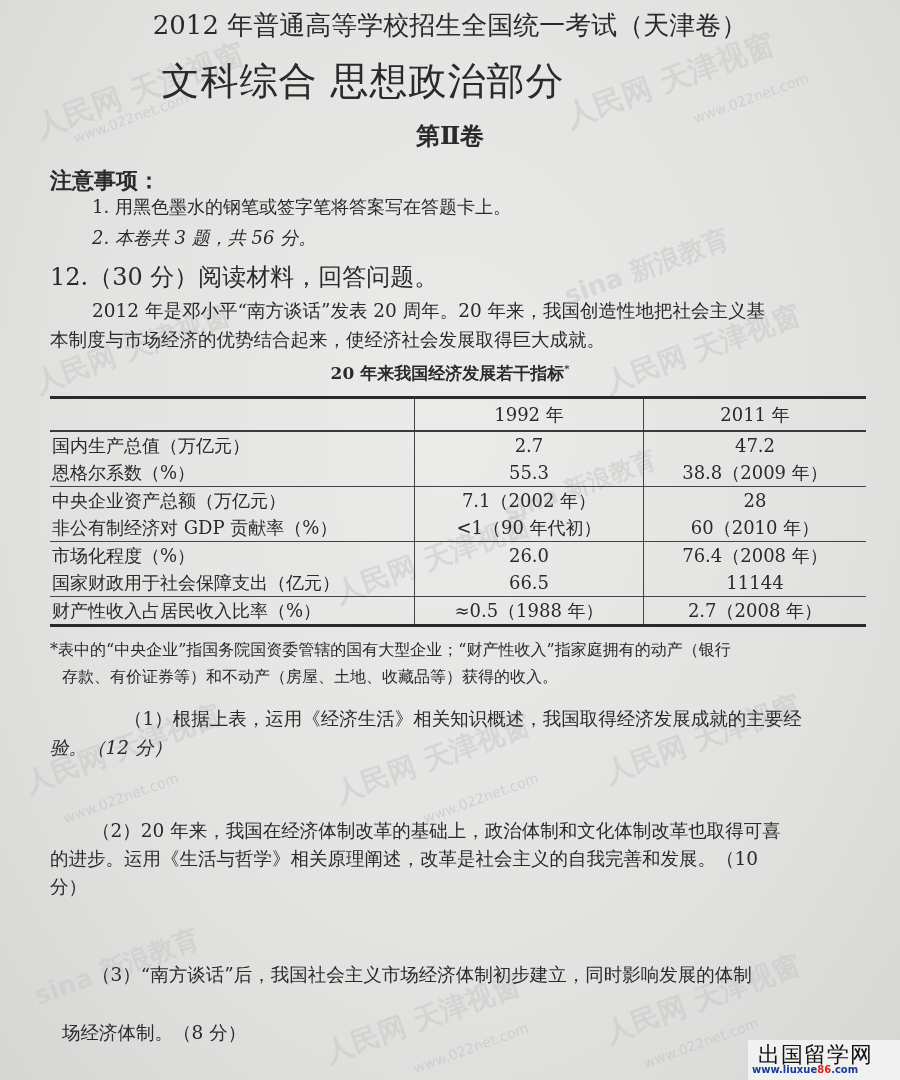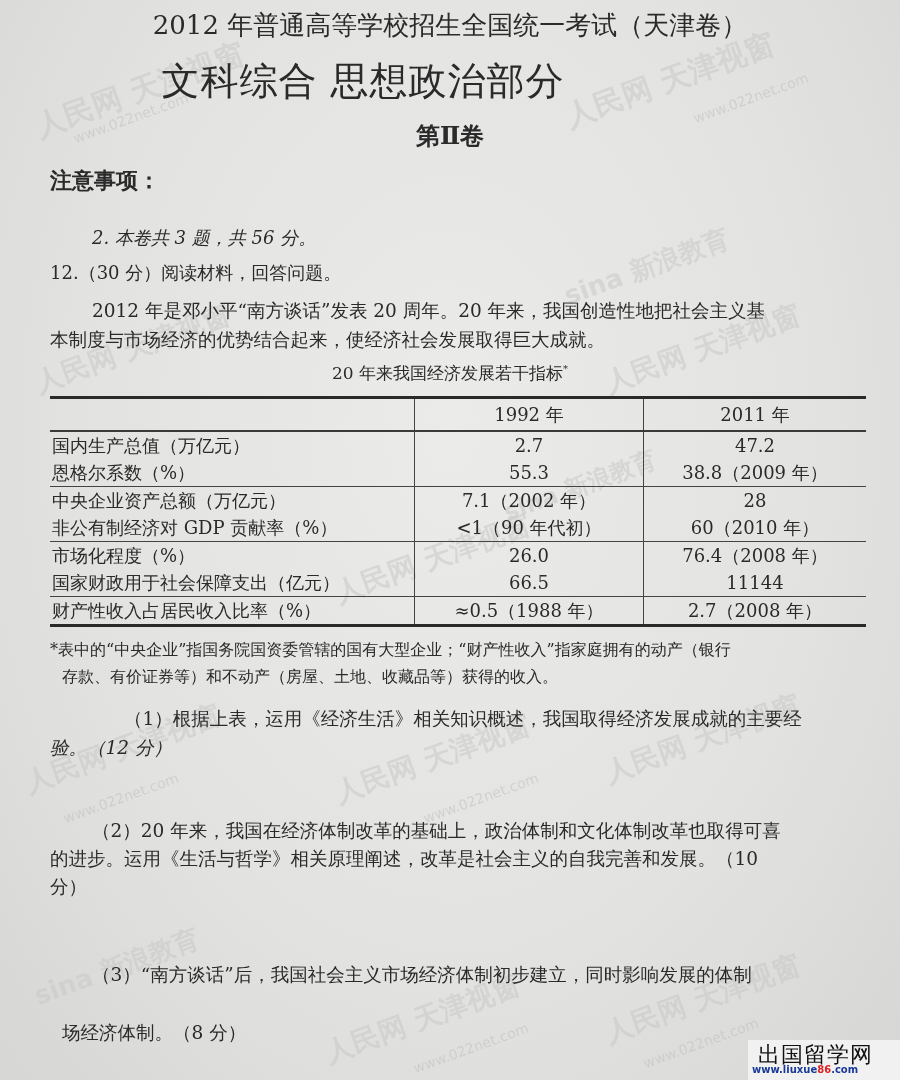--- a/index.html
+++ b/index.html
@@ -12,21 +12,21 @@
   .page { position:absolute; inset:0;
     background: radial-gradient(ellipse at 50% 40%, #ebebea 0%, #e2e2e0 60%, #d6d6d4 100%); }
   .abs { position:absolute; white-space:nowrap; }
   .wm { position:absolute; color:#c9c9c9; font-family:"DejaVu Sans",sans-serif; transform:rotate(-20deg); opacity:.55; pointer-events:none; font-weight:bold; }
   .wm-sm { position:absolute; color:#c3c3c3; font-family:"DejaVu Sans",sans-serif; transform:rotate(-20deg); opacity:.6; font-size:14px; pointer-events:none; }
   .title1 { top:8px; left:0; width:900px; text-align:center; font-size:26px; letter-spacing:0px; }
   .title2 { top:56px; left:0; width:726px; text-align:center; font-size:38px; letter-spacing:1px; }
   .title3 { top:120px; left:0; width:900px; text-align:center; font-size:24px; font-weight:bold; }
   .notice-h { top:166px; left:50px; font-size:22px; font-weight:bold; }
   .notice { left:92px; font-size:18px; }
-  .q { font-size:18px; }
+  .q { font-size:24px; }
   .para { font-size:18.5px; }
   table.data { position:absolute; left:50px; top:396px; width:816px; border-collapse:collapse; font-size:18px; }
   table.data td, table.data th { padding:0; height:27px; font-weight:normal; }
   table.data th { height:31px; }
   table.data tr.top th { border-top:3px solid #2a2a2a; border-bottom:2px solid #3a3a3a; }
   table.data tr.grp-end td { border-bottom:1.5px solid #444; }
   table.data tr.last td { border-bottom:3px solid #2a2a2a; }
   .c1 { width:362px; text-align:left; padding-left:2px !important; }
   .c2 { width:228px; text-align:center; border-left:1.5px solid #444; }
   .c3 { text-align:center; border-left:1.5px solid #444; }
@@ -59,27 +59,28 @@
   <div class="wm" style="left:320px;top:1000px;font-size:28px;">人民网 天津视窗</div>
   <div class="wm" style="left:600px;top:980px;font-size:28px;">人民网 天津视窗</div>
   <div class="wm-sm" style="left:410px;top:1040px;">www.022net.com</div>
   <div class="wm-sm" style="left:640px;top:1035px;">www.022net.com</div>
 
   <div class="abs title1">2012 年普通高等学校招生全国统一考试（天津卷）</div>
   <div class="abs title2">文科综合  思想政治部分</div>
   <div class="abs title3">第Ⅱ卷</div>
 
   <div class="abs notice-h">注意事项：</div>
+  <div class="abs notice" style="top:195px;">1. 用黑色墨水的钢笔或签字笔将答案写在答题卡上。</div>
   <div class="abs notice" style="top:226px;font-style:italic;">2. 本卷共 3 题，共 56 分。</div>
 
   <div class="abs q" style="left:50px;top:261px;">12.（30 分）阅读材料，回答问题。</div>
   <div class="abs para" style="left:92px;top:298px;">2012 年是邓小平“南方谈话”发表 20 周年。20 年来，我国创造性地把社会主义基</div>
   <div class="abs para" style="left:50px;top:327px;">本制度与市场经济的优势结合起来，使经济社会发展取得巨大成就。</div>
 
-  <div class="abs" style="left:0;width:900px;top:362px;text-align:center;font-size:17px;">
+  <div class="abs" style="left:0;width:900px;top:362px;text-align:center;font-size:17px;font-weight:bold;">
     <span>20 年来我国经济发展若干指标</span><sup style="font-size:10px;">*</sup>
   </div>
 
   <table class="data">
     <tbody>
         <tr class="top">
       <th class="c1"></th>
       <th class="c2">1992 年</th>
       <th class="c3">2011 年</th>
     </tr>

